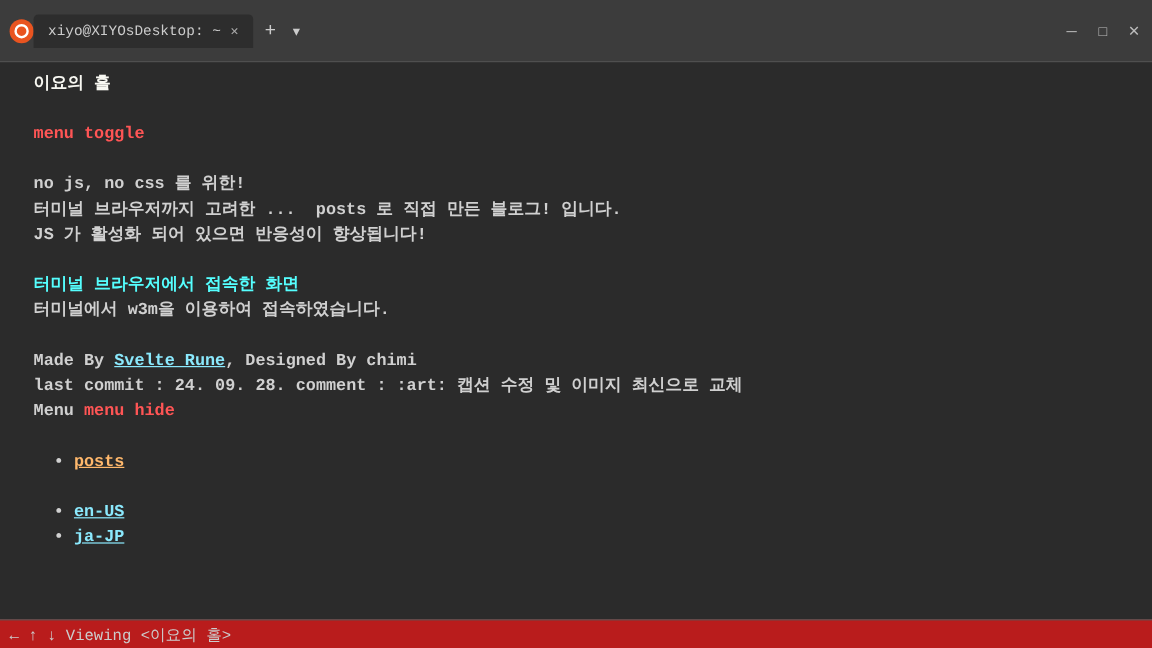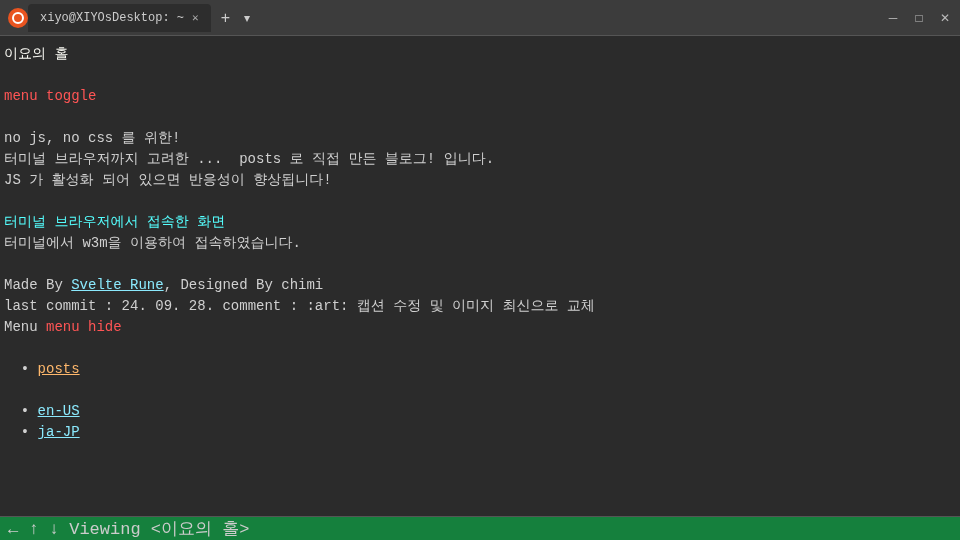--- a/index.html
+++ b/index.html
@@ -12,21 +12,21 @@
       width: 960px;
       height: 540px;
       overflow: hidden;
       display: flex;
       flex-direction: column;
     }
 
     
     .titlebar {
       background: #3c3c3c;
-      height: 36px;
+      height: 52px;
       display: flex;
       align-items: center;
       padding: 0 8px;
       flex-shrink: 0;
       border-bottom: 1px solid #555;
     }
 
     .titlebar-left {
       display: flex;
       align-items: center;
@@ -114,42 +114,43 @@
       color: #bbb;
       cursor: pointer;
       background: none;
       border: none;
     }
 
     
     .terminal-content {
       flex: 1;
       background: #2b2b2b;
-      padding: 8px 4px;
+      padding: 8px 28px;
       overflow: hidden;
       color: #d0d0d0;
       line-height: 1.5;
+      font-weight: bold;
     }
 
     .line { display: block; white-space: pre; }
 
     .color-red { color: #ff5555; }
     .color-cyan { color: #55ffff; }
     .color-link { color: #8be9fd; text-decoration: underline; }
     .color-link-orange { color: #ffb86c; text-decoration: underline; }
     .color-white { color: #f8f8f2; }
 
     
     .statusbar {
-      background: #15803d;
+      background: #b91c1c;
       height: 24px;
       display: flex;
       align-items: center;
       padding: 4px 8px;
-      font-size: 17px;
+      font-size: 13px;
       color: #ccc;
       flex-shrink: 0;
       border-top: 1px solid #555;
     }
   </style>
 </head>
 <body>
 
 <div class="titlebar">
   <div class="titlebar-left">

